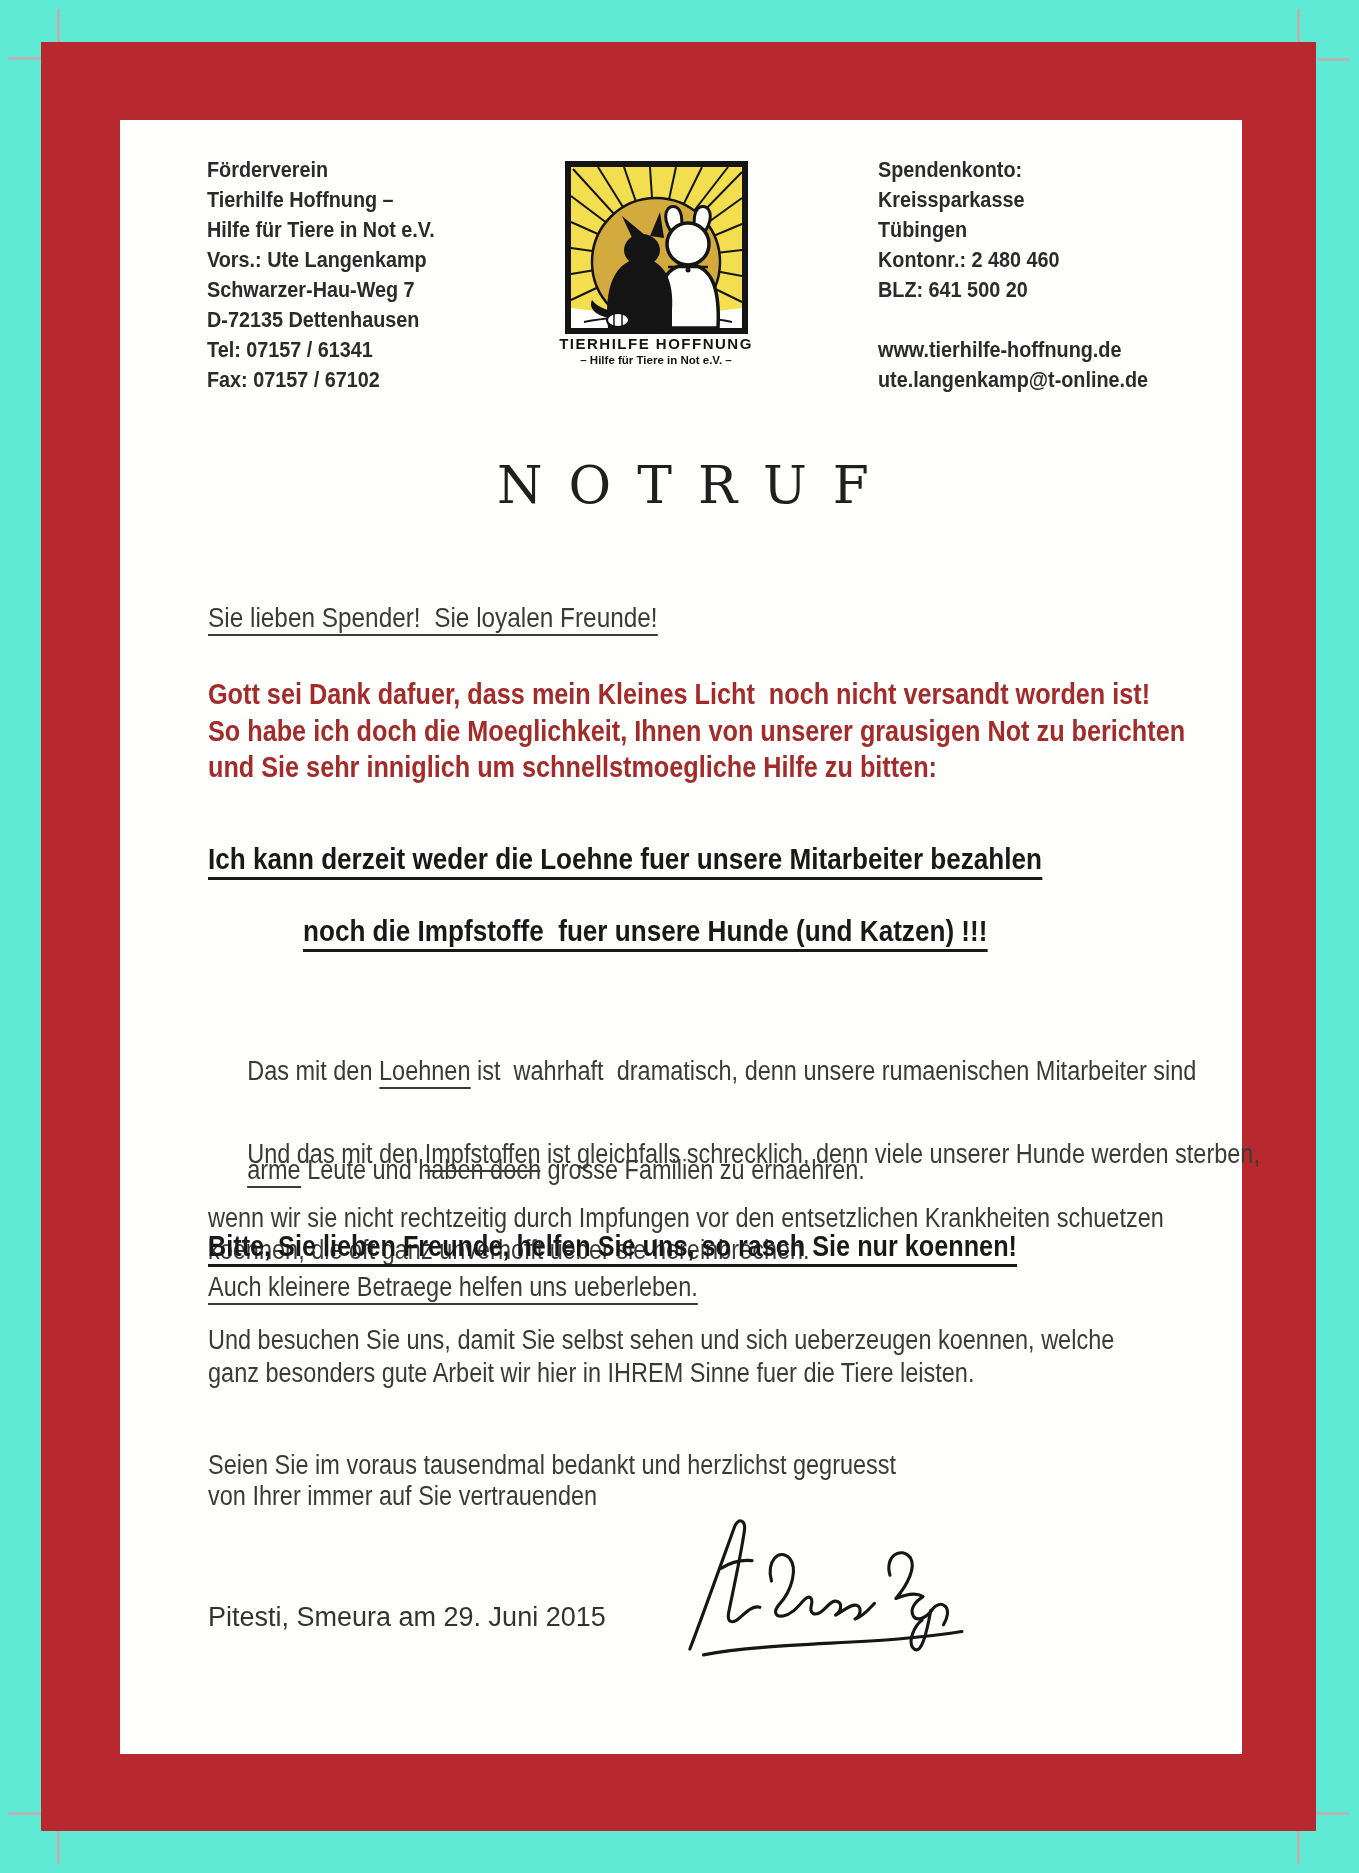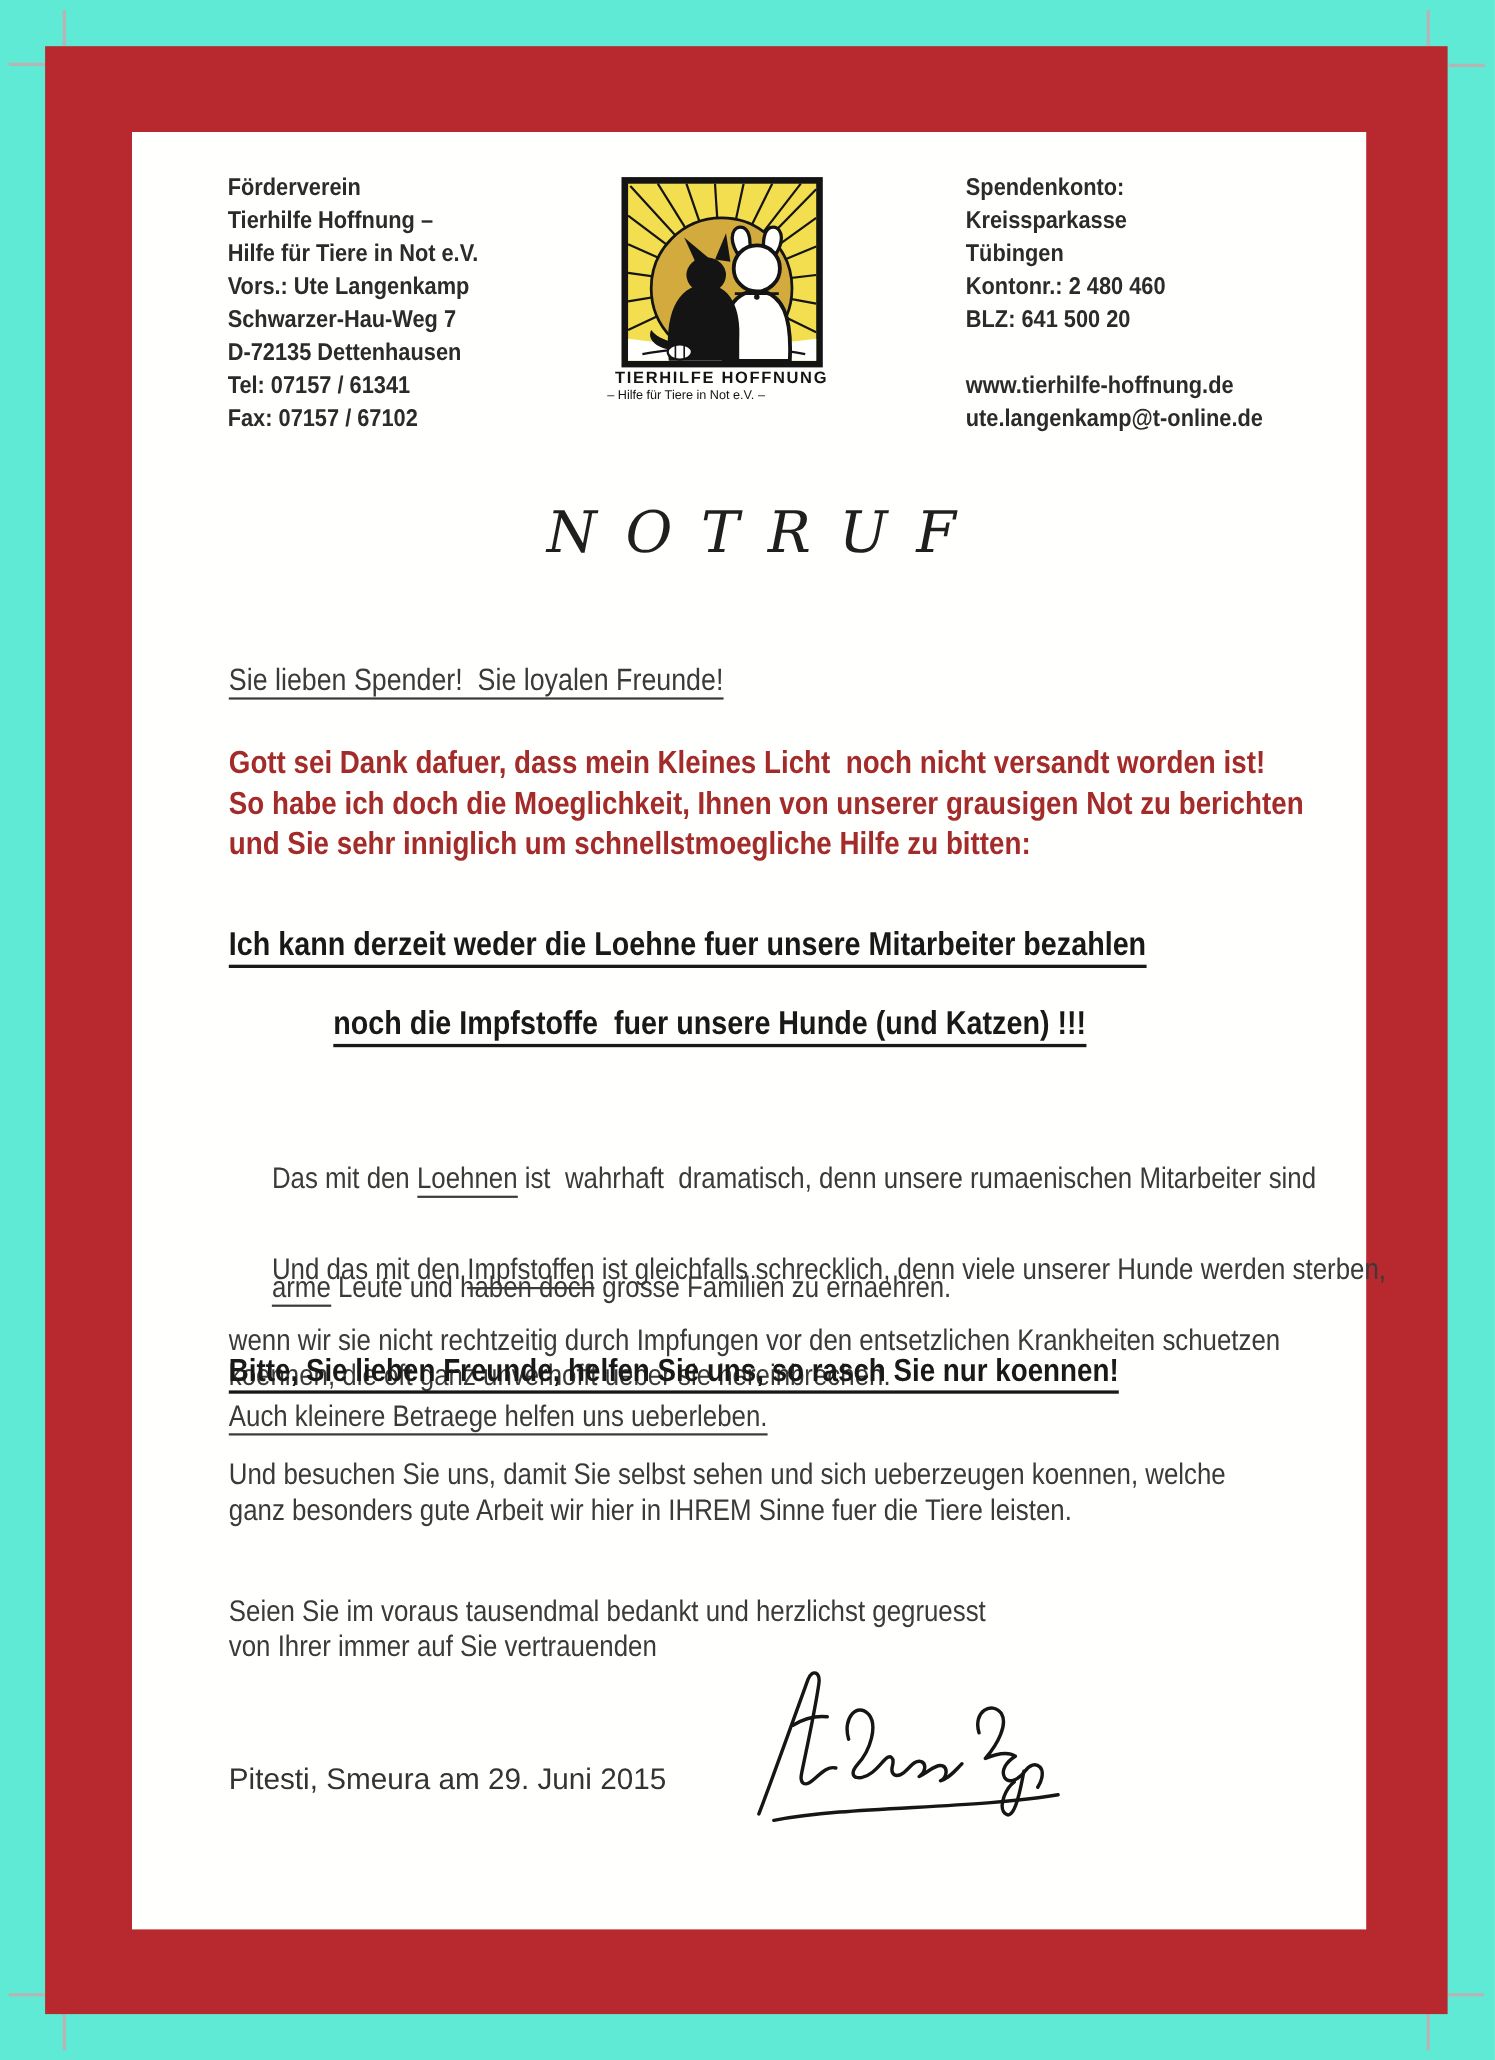--- a/index.html
+++ b/index.html
@@ -11,23 +11,23 @@
   .abs{position:absolute;}
   .cond{transform:scaleX(0.87);transform-origin:0 0;}
   .cond2{transform:scaleX(0.9);transform-origin:0 0;}
   .hdr{font-size:22px;font-weight:bold;line-height:30px;color:#2b2b2b;white-space:pre;}
   .body-line{font-size:27px;color:#3a3a3a;white-space:pre;}
   .u{border-bottom:2px solid currentColor;padding-bottom:1px;}
   .bu{border-bottom:3px solid currentColor;padding-bottom:2px;}
   .red{color:#a32c2b;font-weight:bold;}
   .boldblk{color:#191919;font-weight:bold;}
   .notruf{font-family:"DejaVu Serif",serif;font-size:52px;letter-spacing:26px;color:#1f1f1f;
-          text-align:center;white-space:pre;font-style:italic;}
+          text-align:center;white-space:pre;}
   .logo-title{font-size:15px;font-weight:bold;letter-spacing:1.5px;color:#141414;text-align:center;white-space:pre;}
-  .logo-sub{font-size:11.5px;font-weight:normal;color:#141414;white-space:pre;margin-top:2px;}
+  .logo-sub{font-size:11.5px;font-weight:bold;color:#141414;text-align:center;white-space:pre;margin-top:2px;}
 </style>
 </head>
 <body>
 
 <div class="page">
 
   <div class="crop" style="left:57px;top:9px;width:3px;height:33px;"></div>
   <div class="crop" style="left:8px;top:57px;width:33px;height:3px;"></div>
   <div class="crop" style="left:1297px;top:9px;width:3px;height:33px;"></div>
   <div class="crop" style="left:1317px;top:58px;width:33px;height:3px;"></div>

